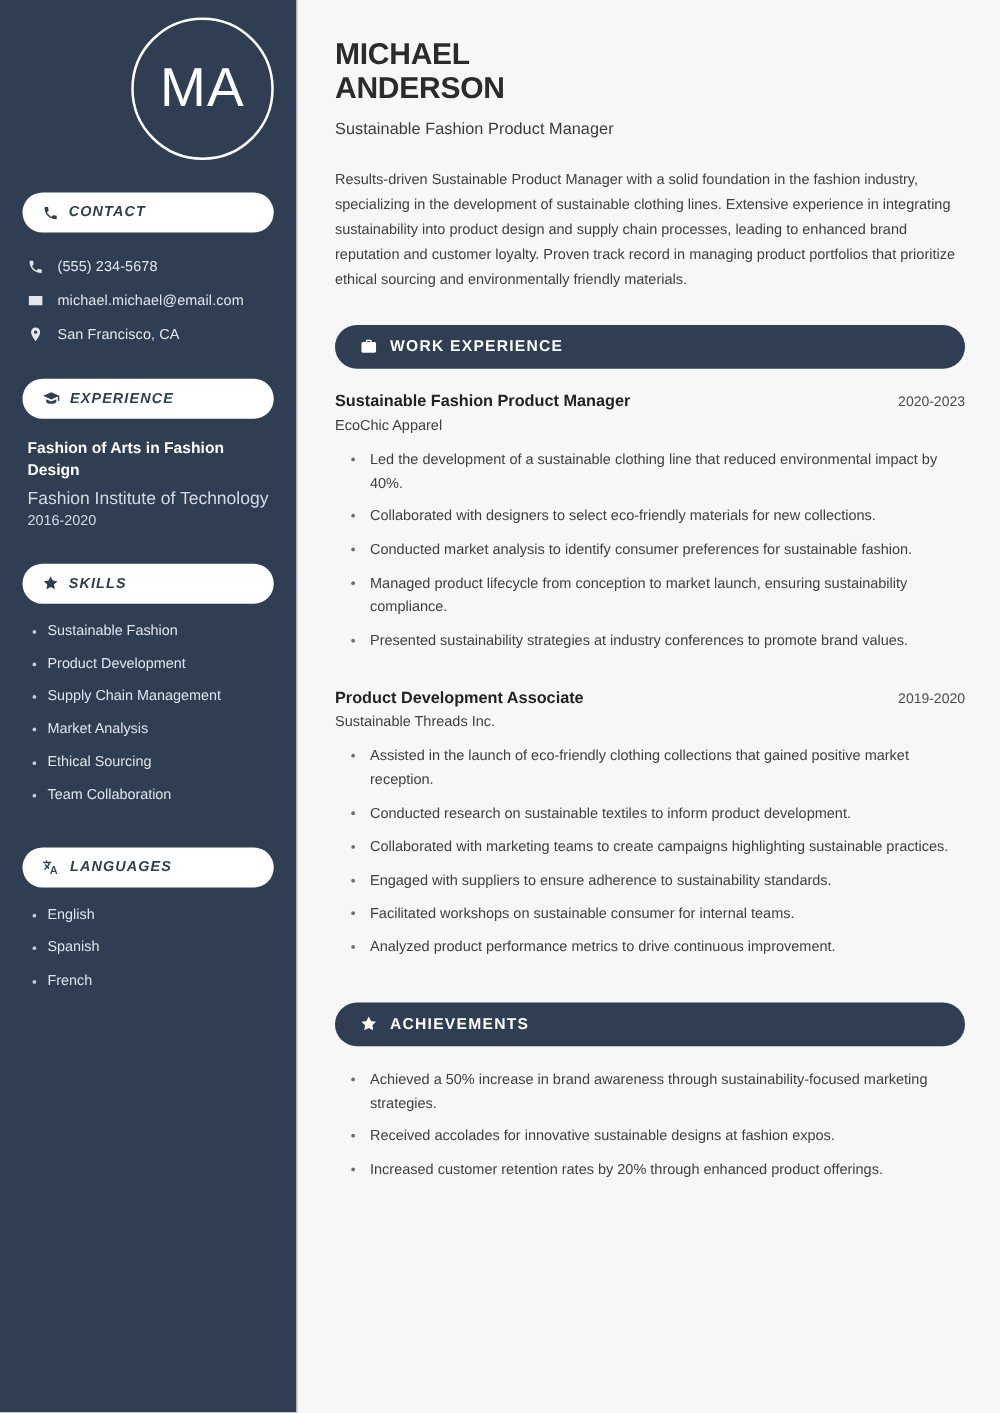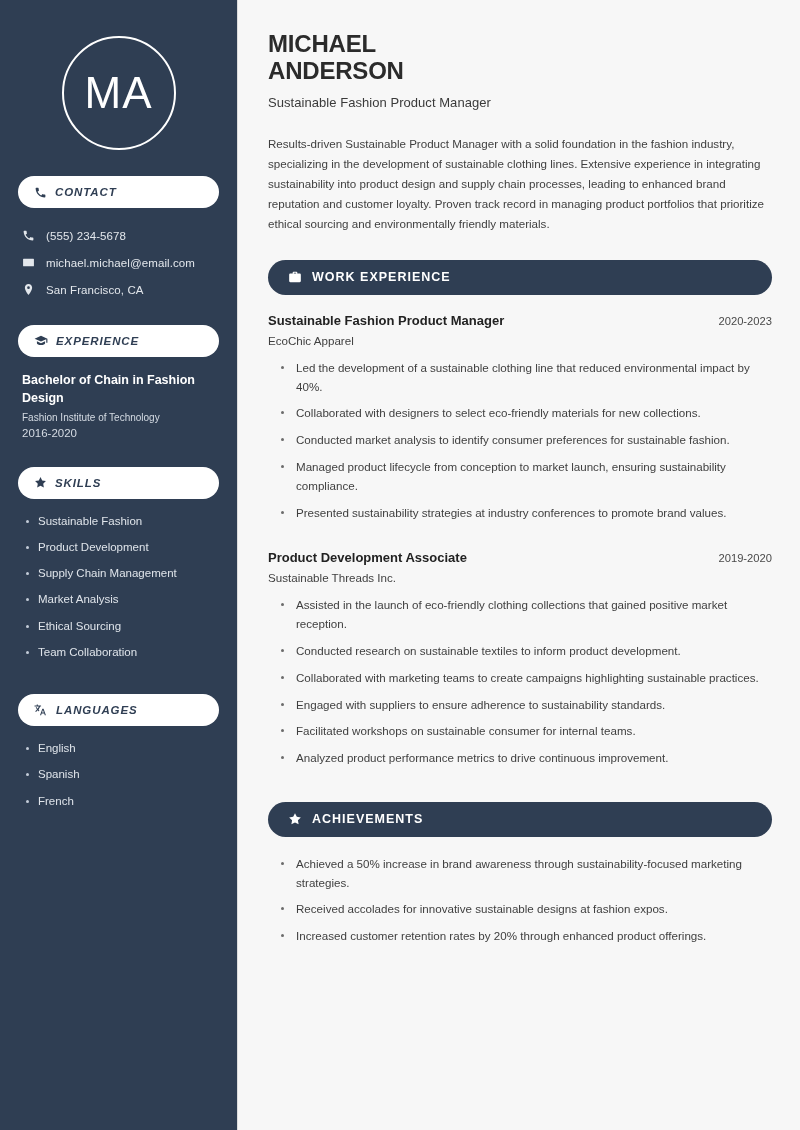--- a/index.html
+++ b/index.html
@@ -26,22 +26,22 @@
   .sidebar {
     width: 238px;
     flex: 0 0 238px;
     background: #2f3e53;
     box-sizing: border-box;
     padding: 0 18px;
     border-right: 1px solid #dcdcdc;
   }
   .monogram-wrap {
     display: flex;
-    justify-content: center;
-    padding-top: 36px;
+    justify-content: flex-end;
+    padding-top: 14px;
     padding-bottom: 26px;
   }
   .monogram {
     width: 114px;
     height: 114px;
     border-radius: 50%;
     border: 2px solid #ffffff;
     display: flex;
     align-items: center;
     justify-content: center;
@@ -90,21 +90,21 @@
   .edu-block { padding: 0 2px 0 4px; margin-bottom: 24px; }
   .edu-degree {
     color: #ffffff;
     font-size: 12.5px;
     font-weight: bold;
     line-height: 1.45;
     margin-bottom: 3px;
   }
   .edu-school {
     color: #d5dbe3;
-    font-size: 10px;
+    font-size: 14px;
     line-height: 1.5;
   }
   .edu-years {
     color: #d5dbe3;
     font-size: 11.5px;
     line-height: 1.5;
   }
 
   .side-list {
     list-style: none;
@@ -272,21 +272,21 @@
     <div class="pill">
       <span>
         <svg width="14" height="14" viewBox="0 0 24 24" fill="#2f3e53">
           <path d="M12 3L1 8l11 5 9-4.1V15h2V8L12 3zM5 12.6v3.2c0 1.7 3.1 3.2 7 3.2s7-1.5 7-3.2v-3.2l-7 3.2-7-3.2z"></path>
         </svg>
       </span>
       <span class="pill-label">EXPERIENCE</span>
     </div>
 
     <div class="edu-block">
-      <div class="edu-degree">Bachelor of Chain in Fashion Design</div>
+      <div class="edu-degree">Fashion of Arts in Fashion Design</div>
       <div class="edu-school">Fashion Institute of Technology</div>
       <div class="edu-years">2016-2020</div>
     </div>
 
     <div class="pill">
       <span>
         <svg width="13" height="13" viewBox="0 0 24 24" fill="#2f3e53">
           <path d="M12 2l3.1 6.3 6.9 1-5 4.9 1.2 6.8L12 17.8 5.8 21l1.2-6.8-5-4.9 6.9-1L12 2z"></path>
         </svg>
       </span>

